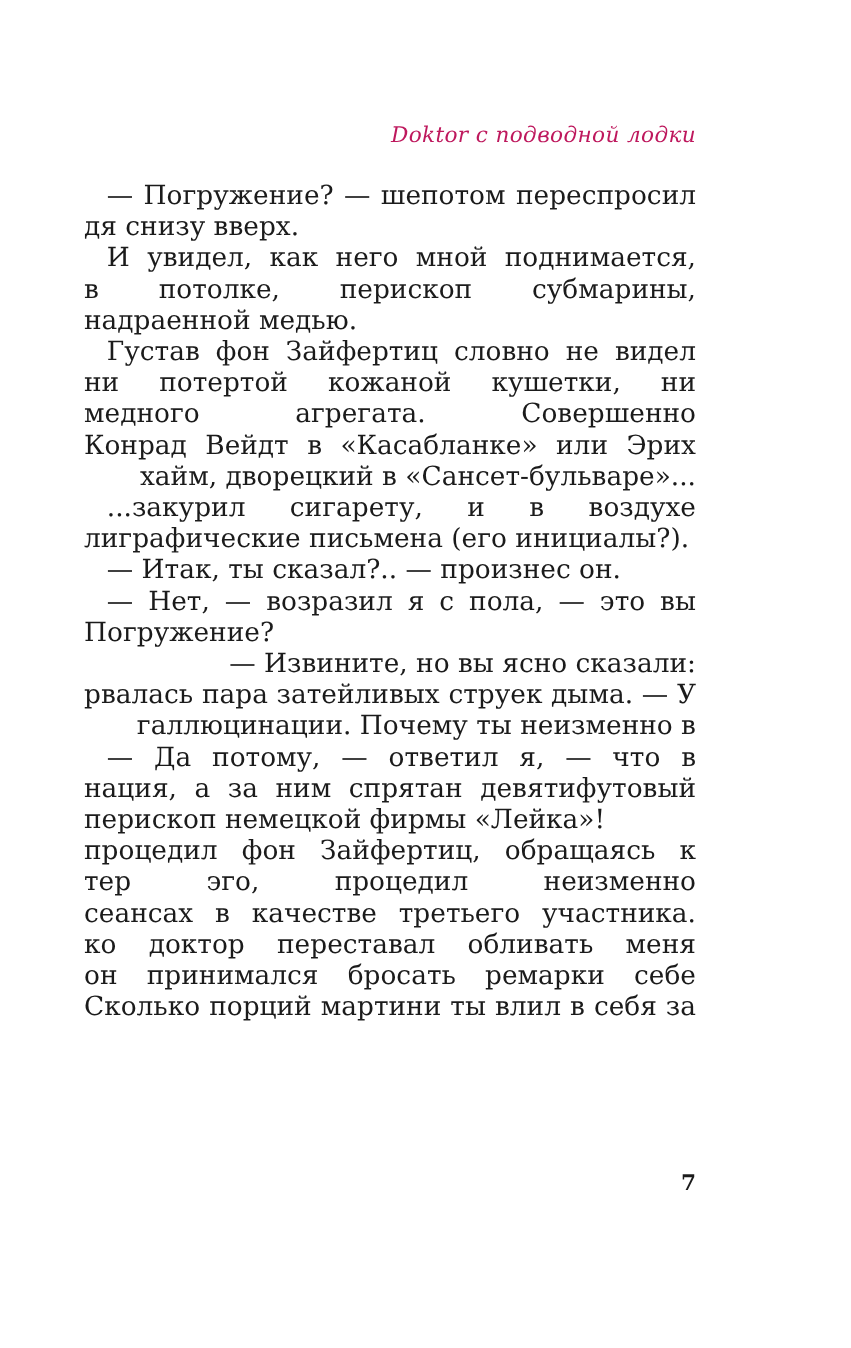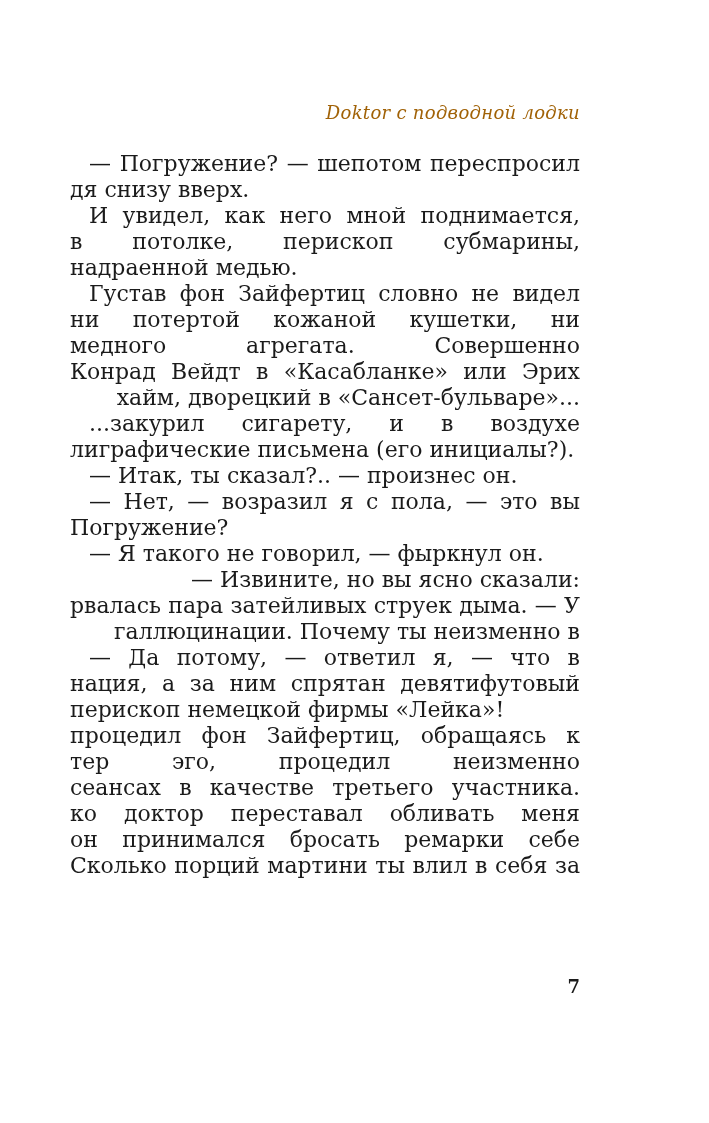--- a/index.html
+++ b/index.html
@@ -19,21 +19,21 @@
   .running-head {
     position: absolute;
     top: 101px;
     left: 70px;
     width: 510px;
     text-align: right;
     font-style: italic;
     font-size: 18px;
     line-height: 24px;
     letter-spacing: 0.3px;
-    color: #a16207;
+    color: #be185d;
   }
   .body-text {
     position: absolute;
     top: 151px;
     left: 70px;
     width: 510px;
   }
   .line {
     height: 26px;
     line-height: 26px;
@@ -79,21 +79,20 @@
       <div class="line j indent">Густав фон Зайфертиц словно не видел ни меня,</div>
       <div class="line j">ни потертой кожаной кушетки, ни исчезнувшего</div>
       <div class="line j">медного агрегата. Совершенно хладнокровно, как</div>
       <div class="line j">Конрад Вейдт в «Касабланке» или Эрих фон Штро-</div>
       <div class="line l">хайм, дворецкий в «Сансет-бульваре»... он...</div>
       <div class="line j indent">...закурил сигарету, и в воздухе зазмеились кал-</div>
       <div class="line l">лиграфические письмена (его инициалы?).</div>
       <div class="line l indent">— Итак, ты сказал?.. — произнес он.</div>
       <div class="line j indent">— Нет, — возразил я с пола, — это вы сказали.</div>
       <div class="line l">Погружение?</div>
-      <div class="line l indent">— Я такого не говорил, — фыркнул он.</div>
       <div class="line l indent">— Извините, но вы ясно сказали: погружение!</div>
       <div class="line j">рвалась пара затейливых струек дыма. — У тебя</div>
       <div class="line l">галлюцинации. Почему ты неизменно в потолок?</div>
       <div class="line j indent">— Да потому, — ответил я, — что в потолке про-</div>
       <div class="line j">нация, а за ним спрятан девятифутовый медный</div>
       <div class="line l">перископ немецкой фирмы «Лейка»!</div>
       <div class="line j">процедил фон Зайфертиц, обращаясь к своему аль-</div>
       <div class="line j">тер эго, процедил неизменно присутствовало на его</div>
       <div class="line j">сеансах в качестве третьего участника. Как толь-</div>
       <div class="line j">ко доктор переставал обливать меня презрением,</div>

